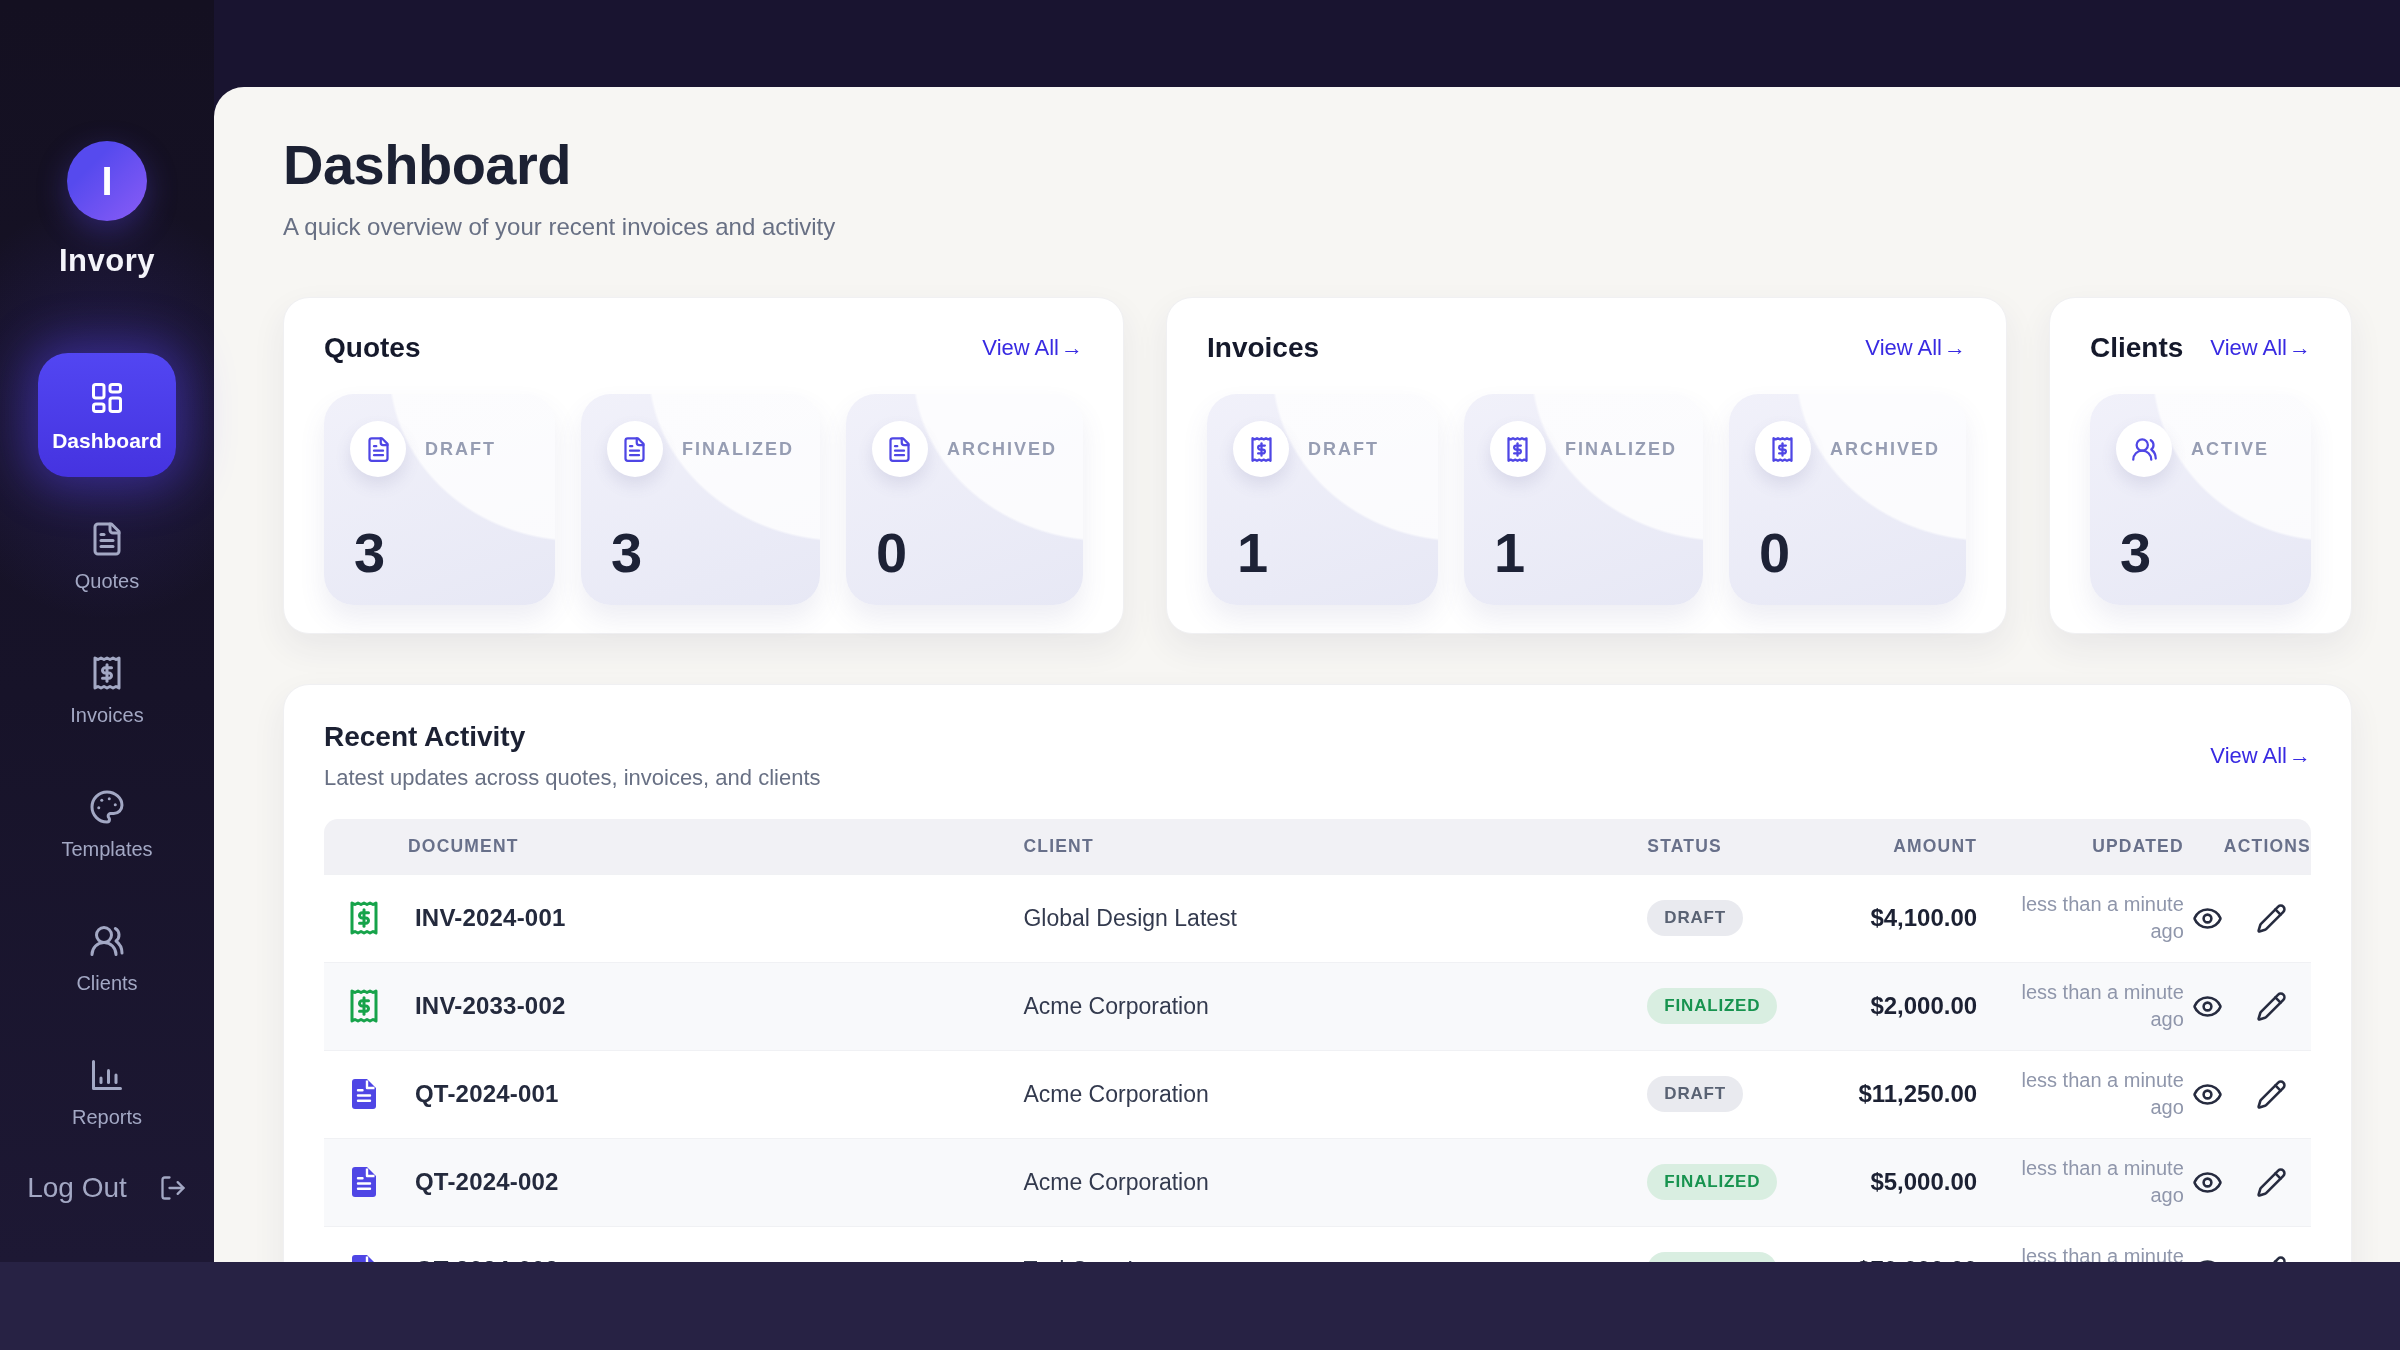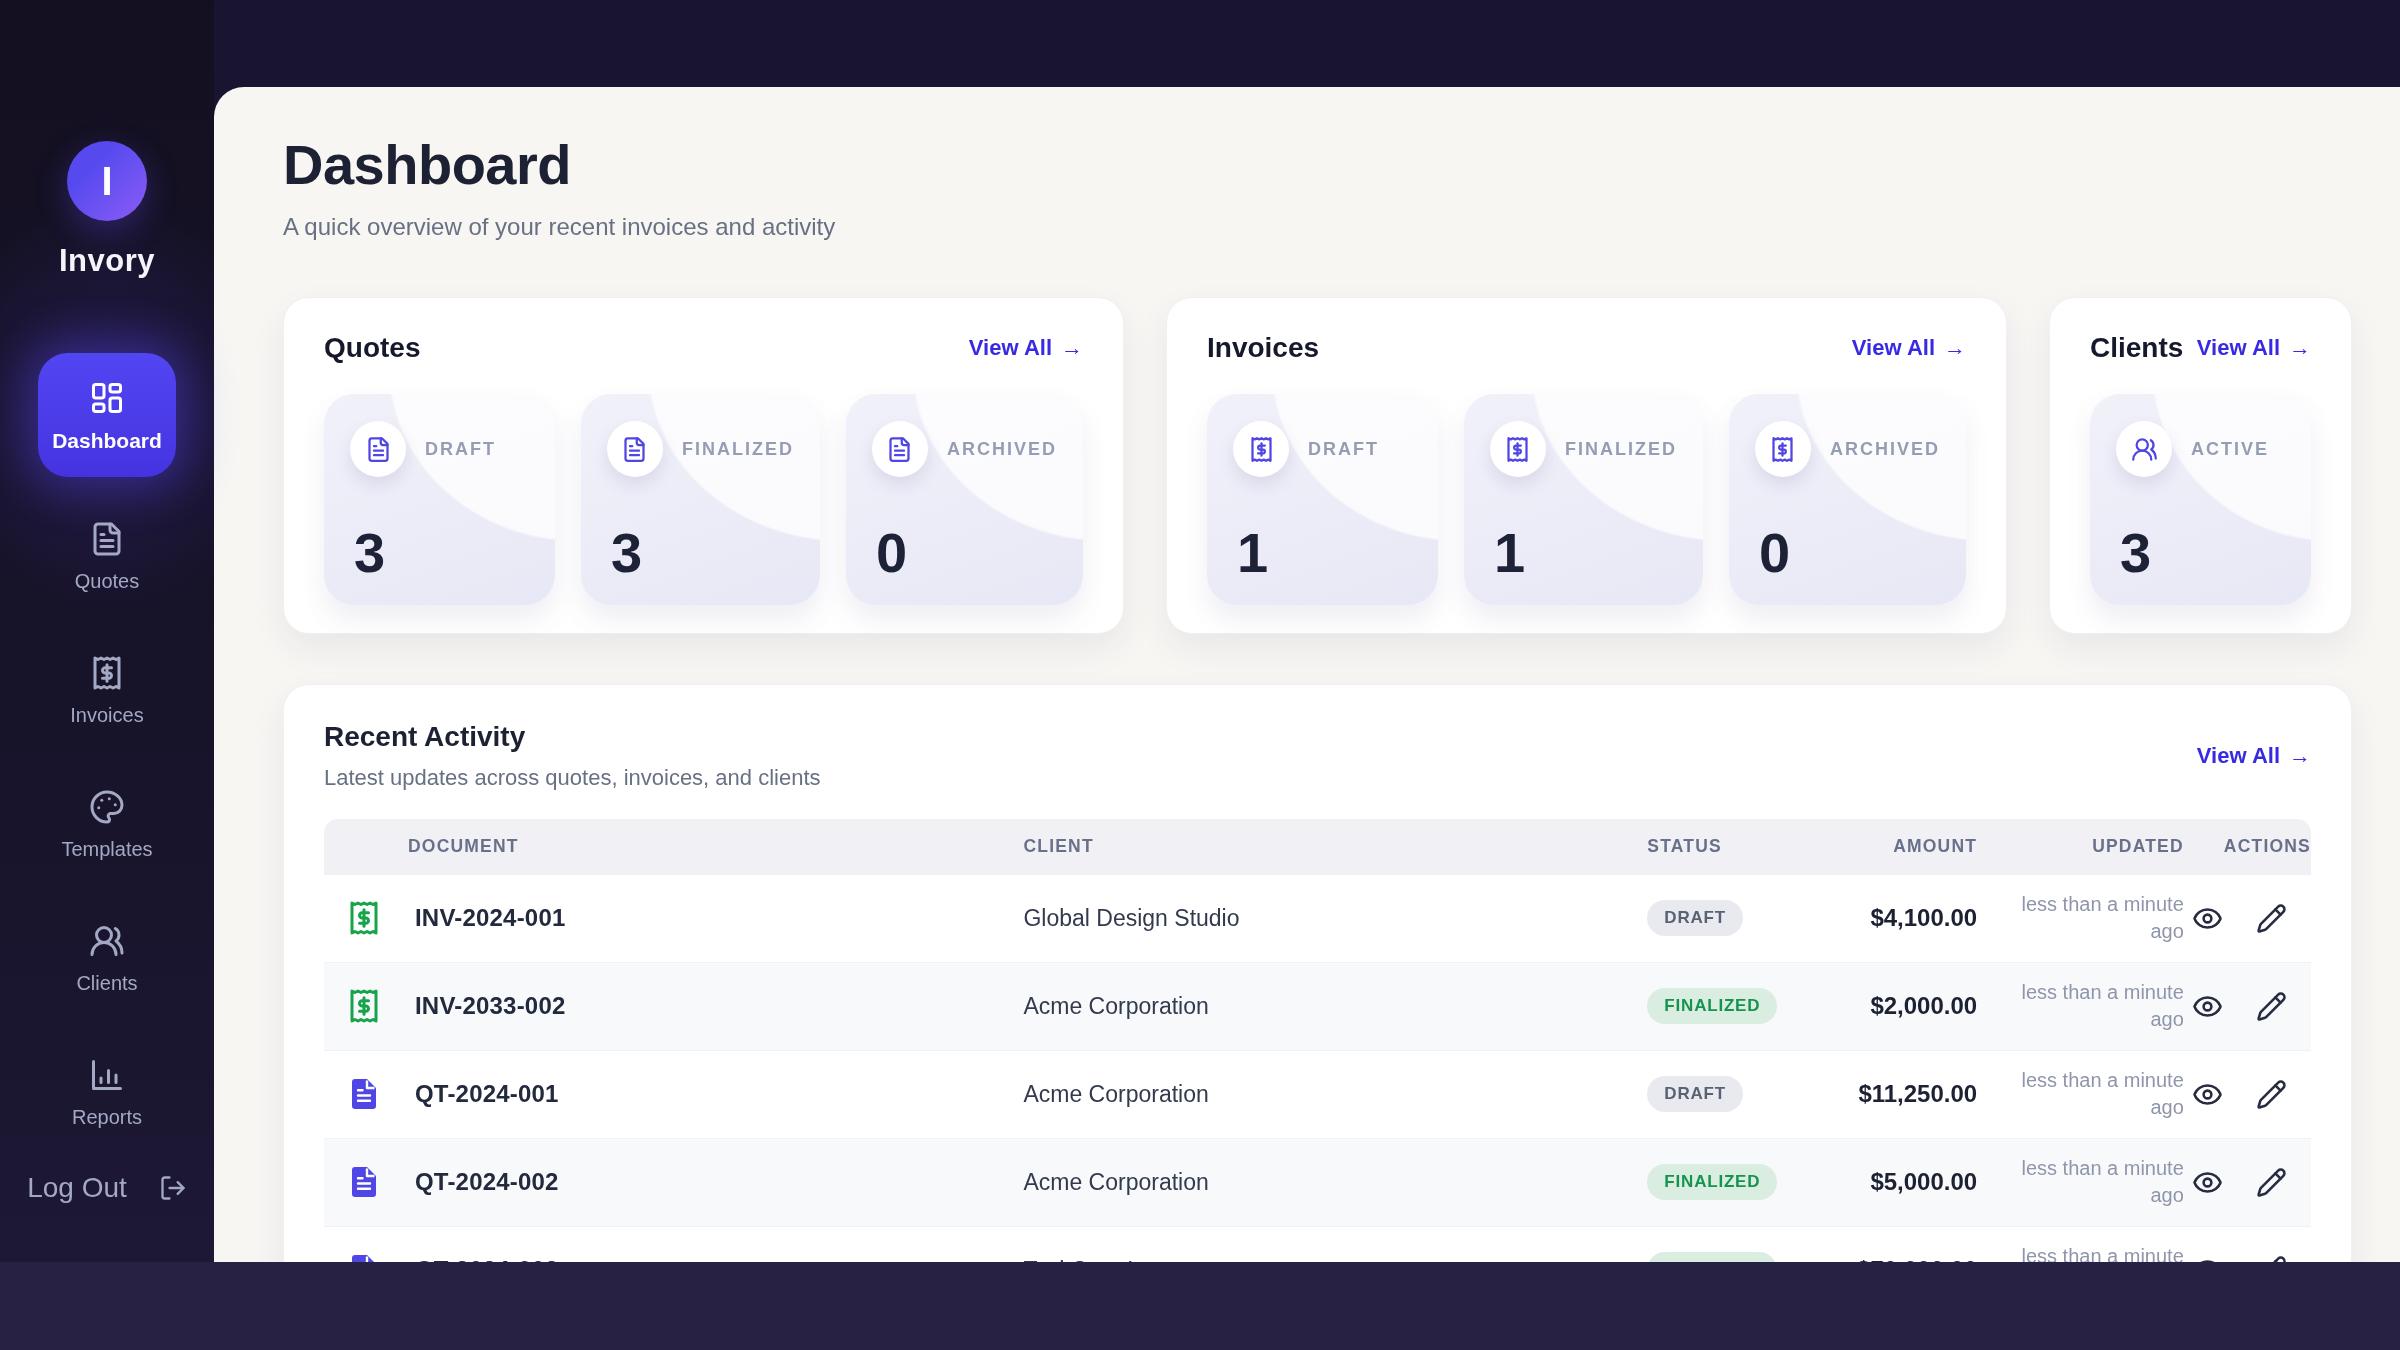--- a/index.html
+++ b/index.html
@@ -63,23 +63,23 @@
   .card {
     background:#fff; border-radius:26px; border:1px solid #f0f0f2;
     box-shadow:0 14px 34px rgba(40,40,90,.07);
     padding:34px 40px 28px;
   }
   .card-wide { flex:1 1 0; }
   .card-clients { flex:0 0 303px; }
   .card-head { display:flex; align-items:center; justify-content:space-between; }
   .card-title { font-size:28px; font-weight:700; color:#15192b; }
   .view-all {
-    color:var(--accent,#382ae2); font-size:22px; font-weight:700;
+    color:var(--accent,#382ae2); font-size:22px; font-weight:400;
     cursor:pointer; white-space:nowrap; text-decoration:none;
-    display:inline-flex; gap:9px; align-items:center;
+    display:inline-flex; gap:2px; align-items:center;
   }
   .tiles { display:flex; gap:26px; margin-top:30px; }
   .tile {
     position:relative; flex:1 1 0; height:211px; border-radius:30px; padding:27px 26px 24px;
     background:
       radial-gradient(150% 150% at 110% -12%, rgba(255,255,255,.80) 0 54%, rgba(255,255,255,0) 54.8%),
       linear-gradient(160deg,#f1f1fa,#e7e8f5);
     box-shadow:0 14px 26px rgba(90,90,150,.10);
     display:flex; flex-direction:column; justify-content:space-between;
   }
@@ -423,21 +423,21 @@
                 <td class="doc">
                     <span class="doc-wrap">
                   <span class="doc-ic green">
                         <svg viewBox="0 0 24 24">
                           <use href="#i-receipt"></use>
                         </svg>
                       </span>
                   <span class="doc-id">INV-2024-001</span>
                     </span>
                   </td>
-                <td class="client">Global Design Studio</td>
+                <td class="client">Global Design Latest</td>
                 <td><span class="badge draft">DRAFT</span></td>
                 <td class="amount r">$4,100.00</td>
                 <td class="updated r">less than a minute ago</td>
                 <td class="actions">
                     <span class="act-wrap">
                   <span class="act"><svg viewBox="0 0 24 24">
                           <use href="#i-eye"></use>
                         </svg></span>
                   <span class="act"><svg viewBox="0 0 24 24">
                           <use href="#i-pencil"></use>

